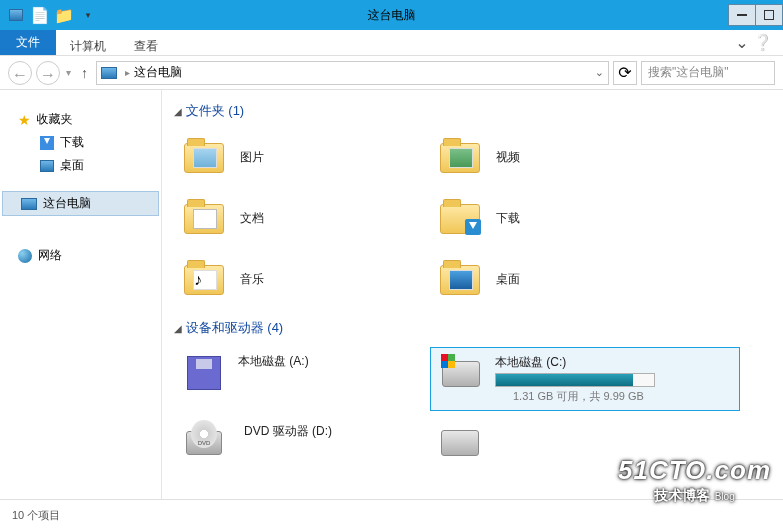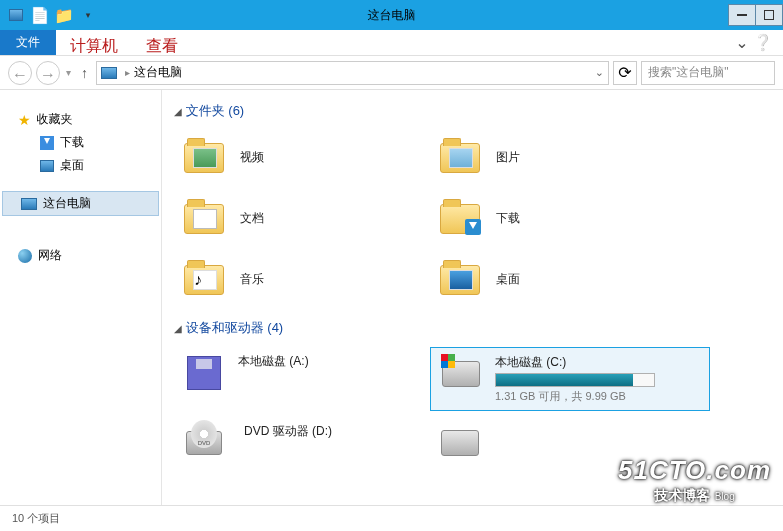--- a/index.html
+++ b/index.html
@@ -11,21 +11,21 @@
 .qat-btn { width: 20px; height: 20px; display: flex; align-items: center; justify-content: center; }
 .titlebar .title { position: absolute; left: 50%; transform: translateX(-50%); color: #000; font-size: 12px; }
 .titlebar .winbtns { margin-left: auto; display: flex; }
 .winbtn { width: 28px; height: 22px; display: flex; align-items: center; justify-content: center; border: 1px solid #5c88a8; background: #d9e6ef; margin-left: -1px; }
 .winbtn.min span { width: 10px; height: 2px; background: #333; }
 .winbtn.max span { width: 10px; height: 10px; border: 1px solid #333; }
 
 
 .ribbon { height: 26px; background: #fff; border-bottom: 1px solid #e0e0e0; display: flex; align-items: stretch; }
 .ribbon .file-tab { background: #1979ca; color: #fff; font-size: 12px; padding: 0 16px; display: flex; align-items: center; }
-.ribbon .tab { font-size: 16px; padding: 16px 14px; display: flex; align-items: center; color: #b91c1c; }
+.ribbon .tab { font-size: 12px; padding: 16px 14px; display: flex; align-items: center; color: #404040; }
 .ribbon .expand { margin-left: auto; padding: 0 10px; display: flex; align-items: center; color: #555; }
 
 
 .navbar { height: 34px; border-bottom: 1px solid #e0e0e0; display: flex; align-items: center; padding: 0 8px; gap: 4px; }
 .nav-arrow { width: 24px; height: 24px; border: 1px solid #ccc; border-radius: 50%; display: flex; align-items: center; justify-content: center; color: #999; }
 .nav-dd { color: #999; font-size: 10px; padding: 0 2px; }
 .nav-up { color: #555; font-size: 14px; padding: 0 4px; }
 .addressbar { flex: 1; height: 24px; border: 1px solid #ccc; display: flex; align-items: center; padding: 0 4px; font-size: 12px; }
 .addressbar .pc-mini { width: 16px; height: 12px; background: linear-gradient(#6fb7e8, #2a7ab8); border: 1px solid #2a6a9e; margin-right: 4px; }
 .addressbar .sep { color: #888; padding: 0 4px; font-size: 10px; }
@@ -63,38 +63,38 @@
 .fld .inner { position: absolute; top: 4px; left: 8px; width: 24px; height: 20px; background: #fff; border: 1px solid #ddd; }
 .fld .inner.vid { background: linear-gradient(#7ac088, #4a9a58); }
 .fld .inner.pic { background: linear-gradient(#a6d4f0, #6fb1d8); }
 .fld .inner.doc { background: #fff; border: 1px solid #bbb; }
 .fld .inner.mus { background: #fff; }
 .fld .overlay-dl { position: absolute; right: -2px; bottom: -2px; width: 16px; height: 16px; background: #2a8dd0; border-radius: 2px; }
 .fld .overlay-dl::after { content: ""; position: absolute; top: 3px; left: 4px; width: 0; height: 0; border-left: 4px solid transparent; border-right: 4px solid transparent; border-top: 7px solid #fff; }
 .fld .inner.desk { background: linear-gradient(#4aa0e0, #1a5fa0); }
 
 
-.drive-item { width: 280px; display: flex; gap: 12px; padding: 6px 8px; align-items: flex-start; }
+.drive-item { width: 310px; display: flex; gap: 12px; padding: 6px 8px; align-items: flex-start; }
 .drive-item.sel { border: 1px solid #1ba1e2; background: #eaf4fb; }
 .drive-icon { width: 44px; height: 40px; display: flex; align-items: center; justify-content: center; }
 .hdd { width: 38px; height: 26px; background: linear-gradient(#e8e8e8, #b0b0b0); border: 1px solid #888; border-radius: 3px; position: relative; }
 .hdd.win::before { content: ""; position: absolute; left: -2px; top: -8px; width: 14px; height: 14px; background: conic-gradient(#47b04b 0 25%, #ffba08 0 50%, #0078d7 0 75%, #e81123 0); }
 .floppy { width: 34px; height: 34px; background: #6a6ad0; border: 1px solid #4848a0; position: relative; }
 .floppy::after { content: ""; position: absolute; top: 2px; left: 8px; width: 16px; height: 10px; background: #c8c8e8; }
 .dvd { width: 36px; height: 24px; background: linear-gradient(#e0e0e0, #a8a8a8); border: 1px solid #888; border-radius: 3px; position: relative; }
 .dvd::before { content: "DVD"; position: absolute; top: -12px; left: 4px; width: 26px; height: 26px; border-radius: 50%; background: radial-gradient(circle, #fff 20%, #d0d0d0 21%, #f0f0f0); font-size: 6px; display: flex; align-items: flex-end; justify-content: center; padding-bottom: 2px; color: #555; }
 
 .drive-info { flex: 1; font-size: 11px; }
 .drive-name { color: #222; font-size: 12px; margin-bottom: 2px; }
 .drive-bar { width: 160px; height: 14px; border: 1px solid #b0b0b0; background: #f8f8f8; margin-bottom: 2px; }
 .drive-bar .fill { height: 100%; background: linear-gradient(#28a0b8, #0e6f84); }
-.drive-sub { color: #777; font-size: 11px; }
-
-
-.statusbar { position: absolute; bottom: 0; left: 0; right: 0; height: 26px; border-top: 1px solid #e0e0e0; display: flex; align-items: center; padding: 0 12px; font-size: 11px; color: #555; background: #fff; }
+.drive-sub { color: #777; font-size: 11px; margin-left: 18px; }
+
+
+.statusbar { position: absolute; bottom: 0; left: 0; right: 0; height: 32px; border-top: 1px solid #e0e0e0; display: flex; align-items: center; padding: 0 12px; font-size: 11px; color: #555; background: #fff; }
 
 
 .watermark { position: absolute; right: 12px; bottom: 26px; text-align: center; color: #fff; text-shadow: 0 0 4px #000, 0 0 2px #000; pointer-events: none; }
 .watermark .big { font-size: 26px; font-weight: bold; font-style: italic; letter-spacing: 1px; }
 .watermark .small { font-size: 14px; font-weight: bold; border-radius: 7px; }
 .watermark .blog { font-size: 10px; }
 </style>
 </head>
 <body>
 
@@ -169,38 +169,38 @@
     <div style="height:22px"></div>
     <div class="side-item group">
       <span class="net-ic"></span>
       <span>网络</span>
     </div>
   </div>
 
   <div class="content">
     <div class="group-header">
       <span class="tri">◢</span>
-      <span>文件夹 (6)</span>
+      <span>文件夹 (1)</span>
     </div>
     <div class="grid">
       <div class="folder-item">
         <div class="iconbox">
             <div class="fld">
+              <div class="inner pic"></div>
+            </div>
+          </div>
+        <div class="label">图片</div>
+      </div>
+      <div class="folder-item">
+        <div class="iconbox">
+            <div class="fld">
               <div class="inner vid"></div>
             </div>
           </div>
         <div class="label">视频</div>
-      </div>
-      <div class="folder-item">
-        <div class="iconbox">
-            <div class="fld">
-              <div class="inner pic"></div>
-            </div>
-          </div>
-        <div class="label">图片</div>
       </div>
       <div class="folder-item">
         <div class="iconbox">
             <div class="fld">
               <div class="inner doc"></div>
             </div>
           </div>
         <div class="label">文档</div>
       </div>
       <div class="folder-item">

